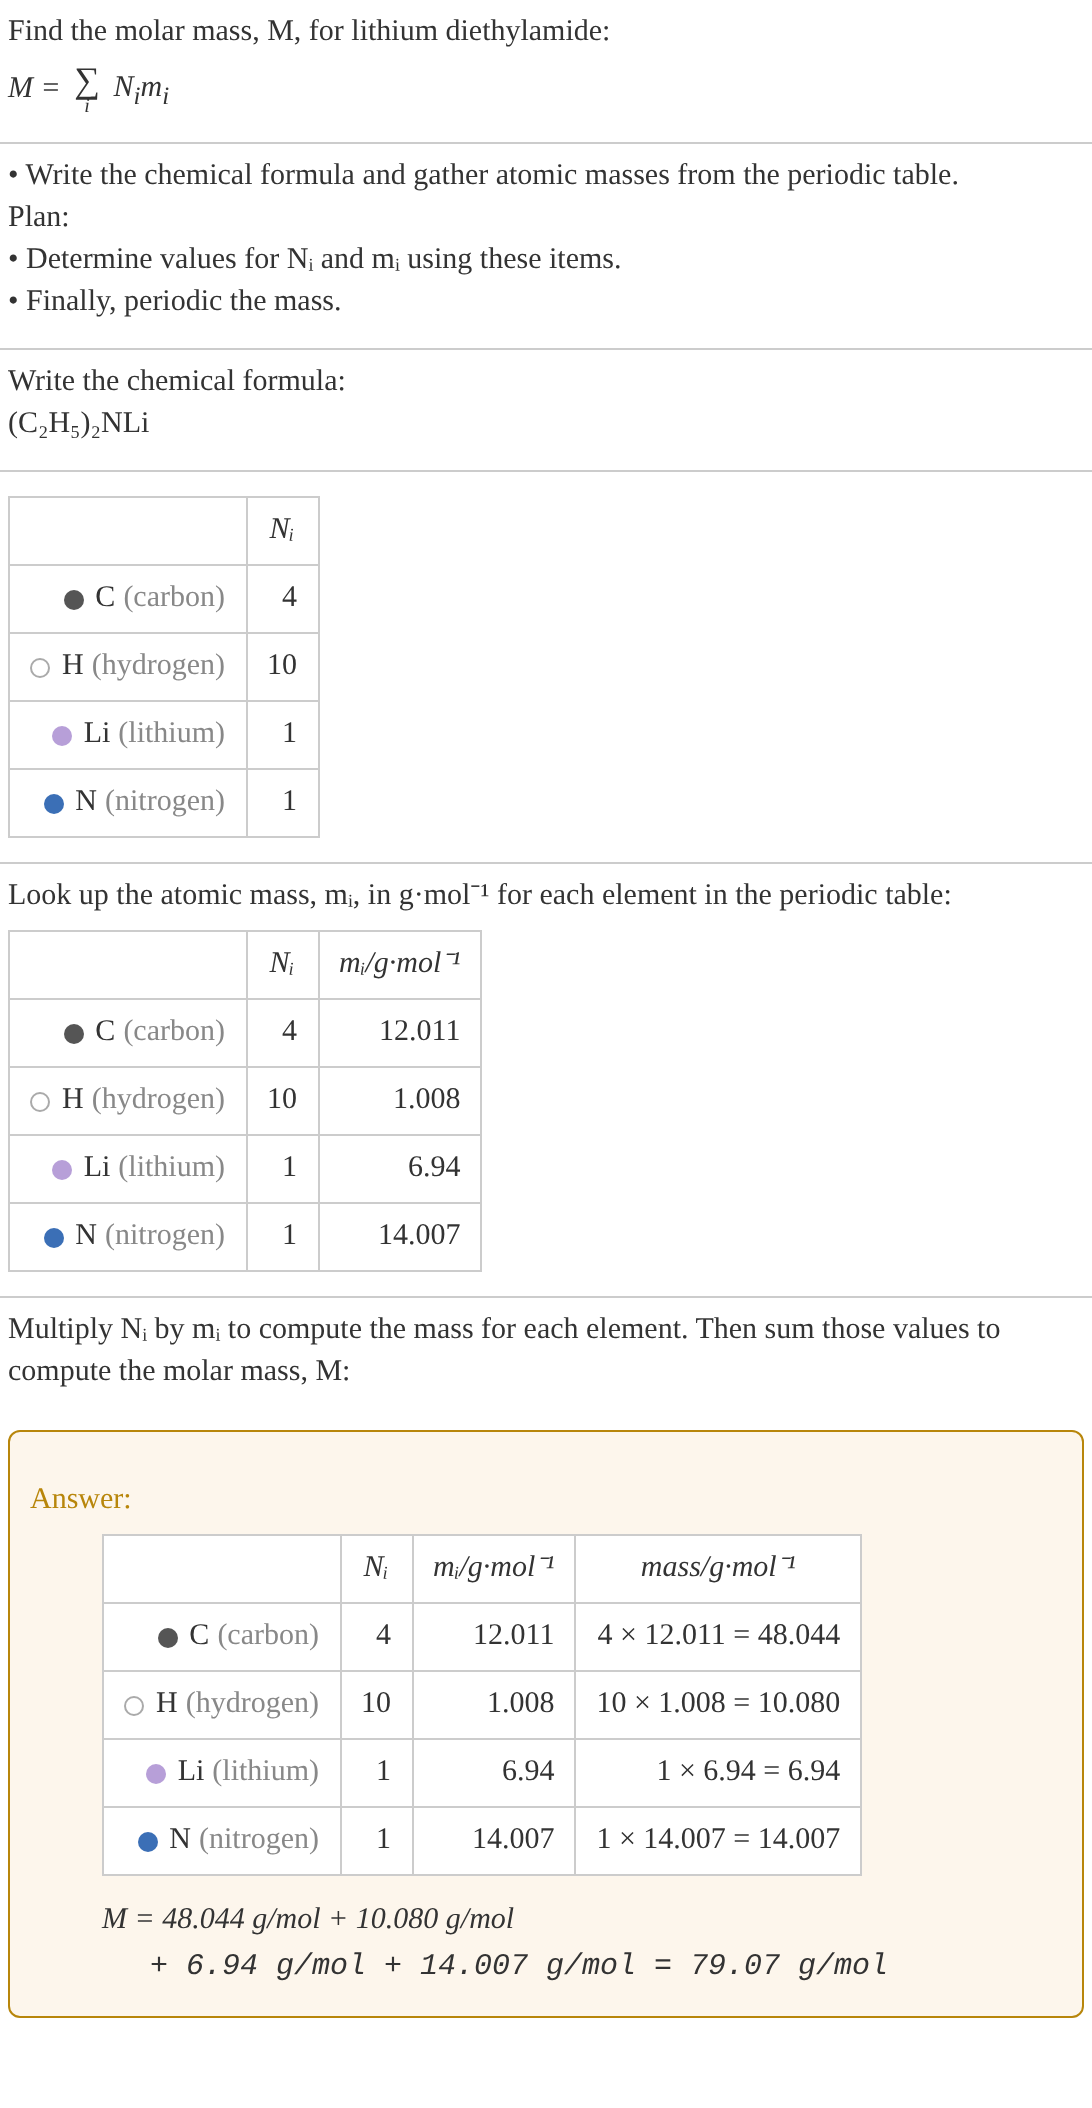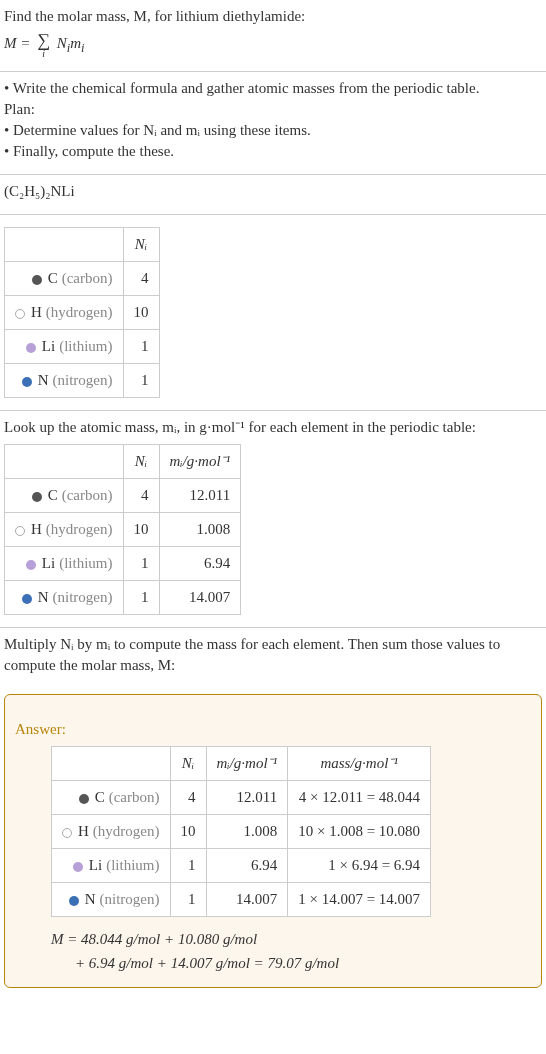--- a/index.html
+++ b/index.html
@@ -61,45 +61,46 @@
 .answer-box {
   border: 1px solid #b8860b;
   background: #fdf6ec;
   border-radius: 6px;
   margin: 6px 4px;
   padding: 24px 10px 12px 10px;
 }
 .answer-title { color: #b8860b; margin-bottom: 6px; }
 .answer-content { padding-left: 36px; }
 .final-eq { margin-top: 10px; font-style: italic; line-height: 1.6; }
-.final-eq .line2 { padding-left: 24px; }
+.final-eq .line2 { padding-left: 24px; font-family: Liberation Mono, monospace; }
 </style>
 </head>
 <body>
 
 <div class="section">
   <div>Find the molar mass, M, for lithium diethylamide:</div>
   <div class="formula-line">
     <span>M = </span>
     <span class="sigma-block">
       <span class="sigma">∑</span>
       <span class="idx">i</span>
     </span>
     <span style="font-style:italic">N<sub>i</sub>m<sub>i</sub></span>
   </div>
 </div>
 
 <div class="section">
   <div>• Write the chemical formula and gather atomic masses from the periodic table.</div>
   <div>Plan:</div>
   <div>• Determine values for Nᵢ and mᵢ using these items.</div>
-  <div>• Finally, compute the these.</div>
-</div>
-
-<div class="section">
+  <div>• Finally, periodic the mass.</div>
+</div>
+
+<div class="section">
+  <div>Write the chemical formula:</div>
   <div>(C₂H₅)₂NLi</div>
 </div>
 
 <div class="section">
   <table class="data">
     <tbody>
         <tr>
       <th></th>
       <th>Nᵢ</th>
     </tr>

